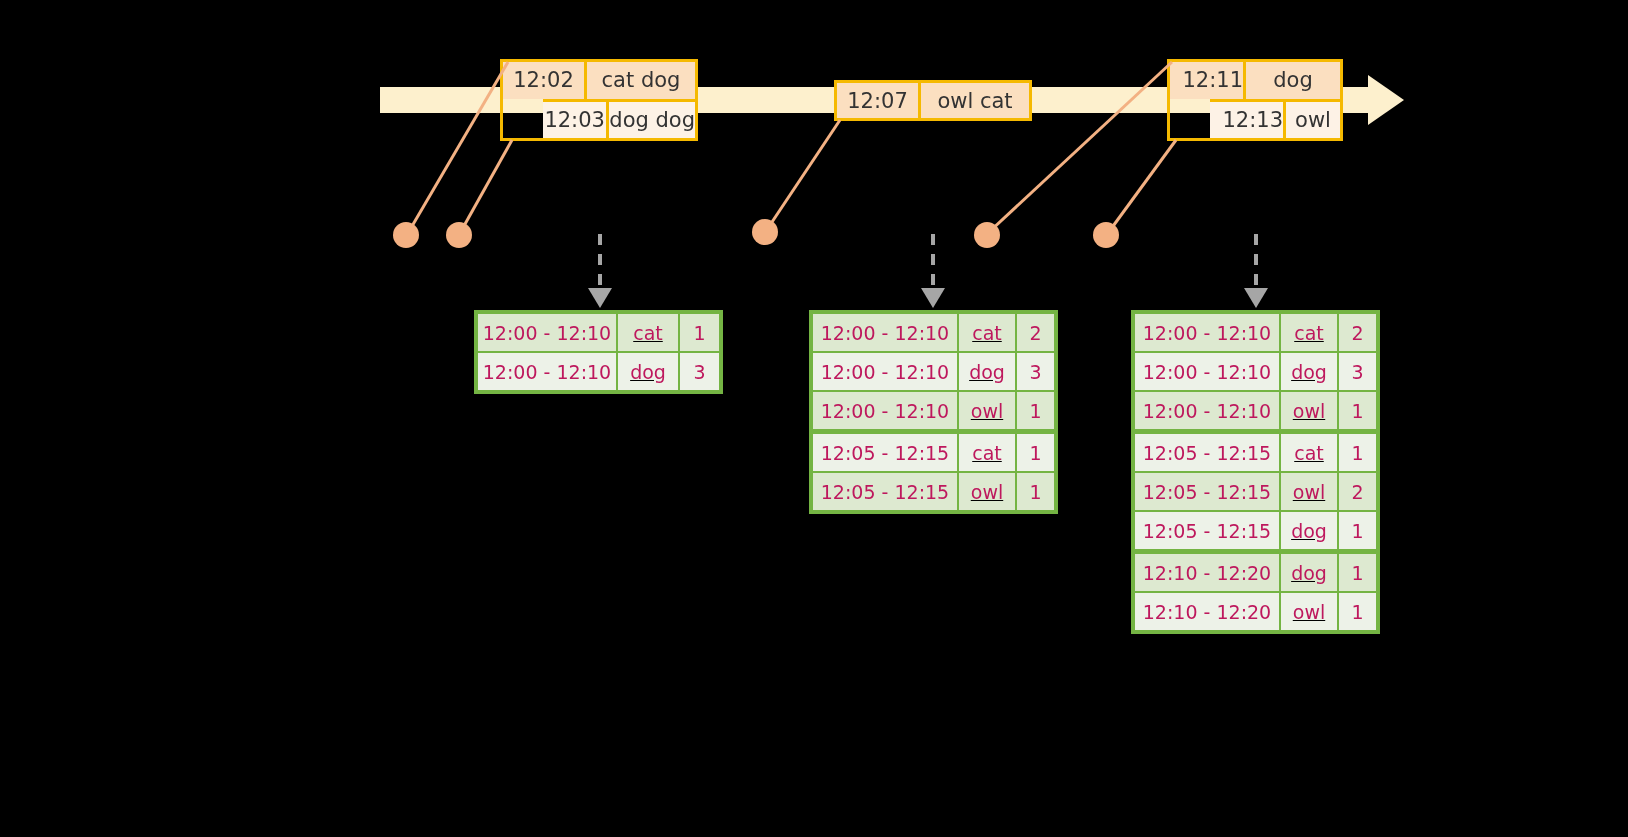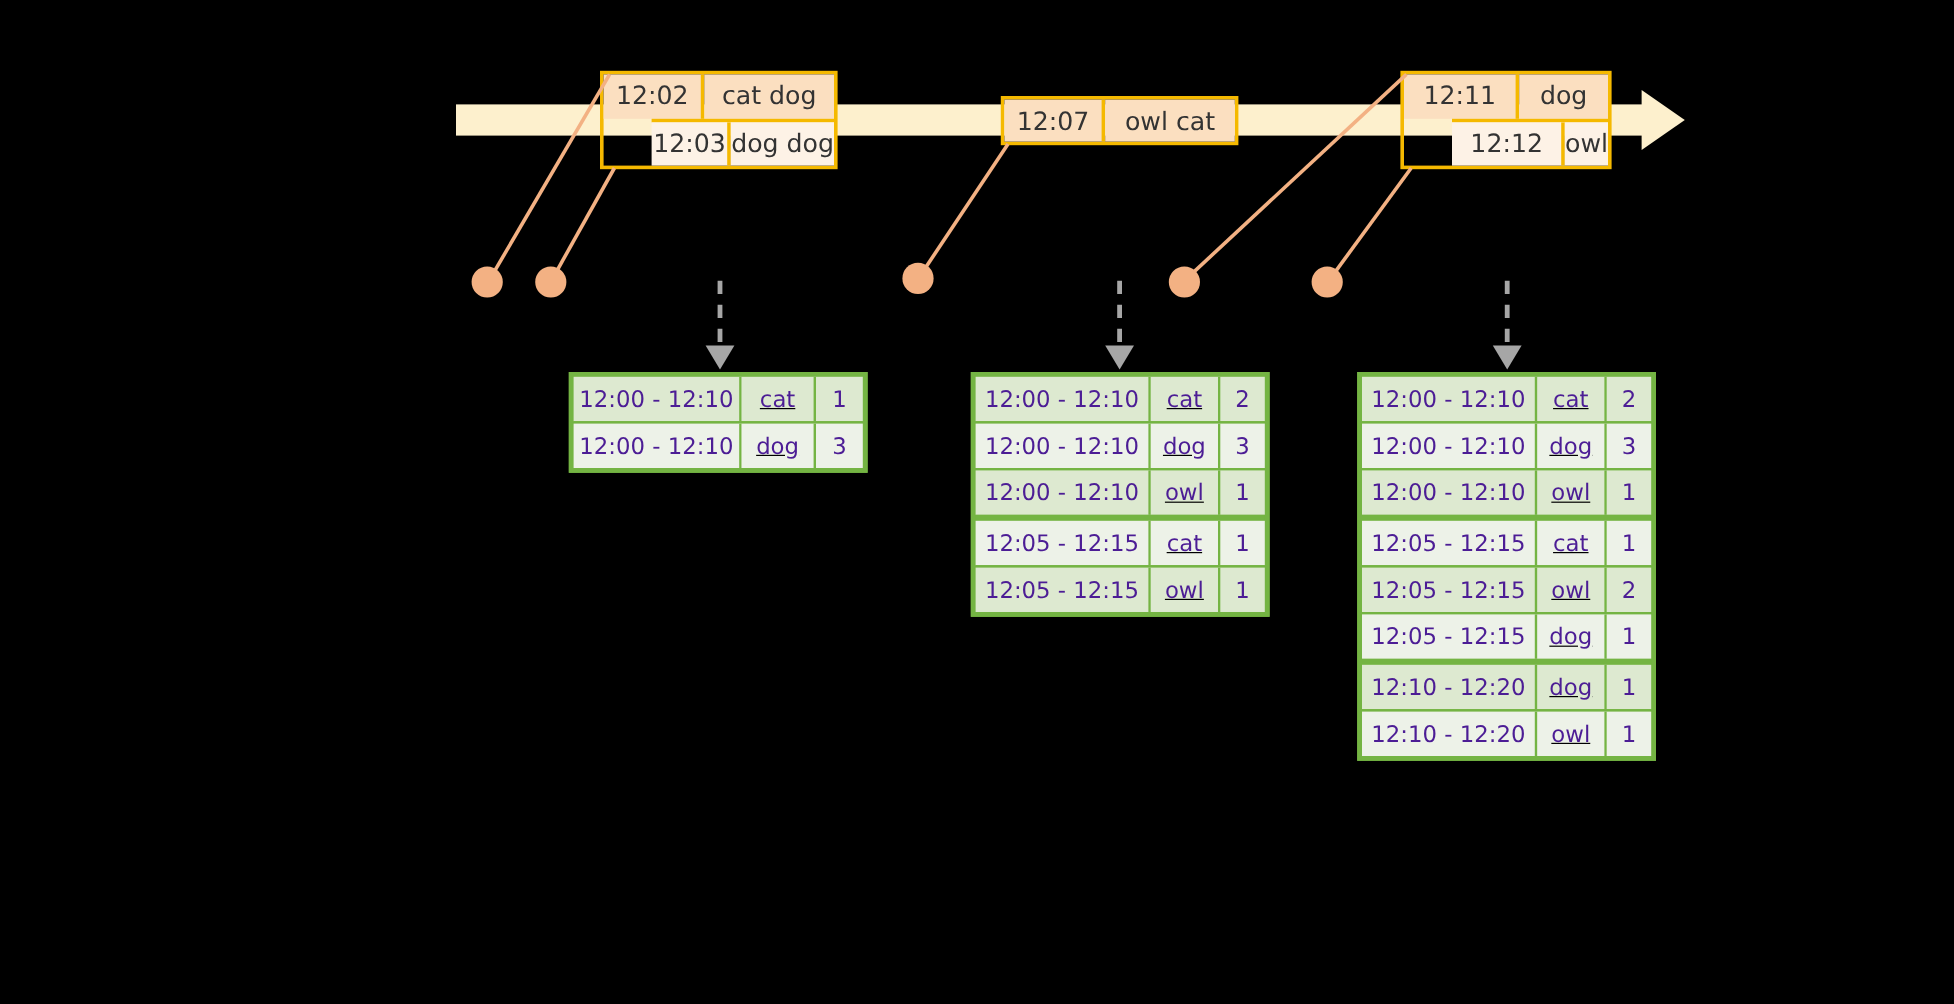--- a/index.html
+++ b/index.html
@@ -25,41 +25,41 @@
        box-sizing:border-box;}
   .evt .row.dark .c-time,.evt .row.dark .c-val{background:#fbdfc0;}
   .evt .row.light .c-time,.evt .row.light .c-val{background:#fdf2e6;}
   .evt span{font-size:21px;color:#333;white-space:nowrap;}
 
   #evt1{left:500px;top:59px;width:198px;height:82px;}
   #evt1 .c-time{width:84px;}
   #evt2{left:834px;top:80px;width:198px;height:41px;}
   #evt2 .c-time{width:84px;}
   #evt3{left:1167px;top:59px;width:176px;height:82px;}
-  #evt3 .c-time{width:96px;}
+  #evt3 .c-time{width:76px;justify-content:flex-end;}
 
   
   .conn{position:absolute;left:0;top:0;width:1628px;height:837px;
         pointer-events:none;}
 
   
   .gtable{position:absolute;border:4px solid #74b443;box-sizing:border-box;
      display:flex;flex-direction:column;background:#74b443;}
   .gtable .grow{display:flex;height:37px;}
   .gtable .grow + .grow{border-top:2px solid #74b443;}
   .gtable .grow.sep{border-top:5px solid #74b443;}
   .gtable .g-win{display:flex;align-items:center;justify-content:center;
      border-right:2px solid #74b443;box-sizing:border-box;}
   .gtable .g-key{display:flex;align-items:center;justify-content:center;
      border-right:2px solid #74b443;box-sizing:border-box;text-decoration:underline;}
   .gtable .g-cnt{display:flex;align-items:center;justify-content:center;
      flex:1;box-sizing:border-box;}
   .gtable .grow.a .g-win,.gtable .grow.a .g-key,.gtable .grow.a .g-cnt{background:#dde9d0;}
   .gtable .grow.b .g-win,.gtable .grow.b .g-key,.gtable .grow.b .g-cnt{background:#edf2e8;}
-  .gtable span{font-size:19px;color:#4c1d95;white-space:nowrap;}
+  .gtable span{font-size:19px;color:#be185d;white-space:nowrap;}
 
   #tbl1{left:474px;top:310px;width:249px;}
   #tbl1 .g-win{width:140px;} #tbl1 .g-key{width:62px;}
   #tbl2{left:809px;top:310px;width:249px;}
   #tbl2 .g-win{width:146px;} #tbl2 .g-key{width:58px;}
   #tbl3{left:1131px;top:310px;width:249px;}
   #tbl3 .g-win{width:146px;} #tbl3 .g-key{width:58px;}
 </style>
 </head>
 <body>
@@ -103,21 +103,21 @@
     <div class="row dark">
       <div class="c-time">
         <span>12:11</span>
       </div>
       <div class="c-val">
         <span>dog</span>
       </div>
     </div>
     <div class="row light">
       <div class="c-time">
-        <span>12:12</span>
+        <span>12:13</span>
       </div>
       <div class="c-val">
         <span>owl</span>
       </div>
     </div>
   </div>
 
   <svg class="conn" viewBox="0 0 1628 837">
     <g stroke="#f3b183" stroke-width="3" fill="none">
       <line x1="408" y1="233" x2="508" y2="62"></line>

